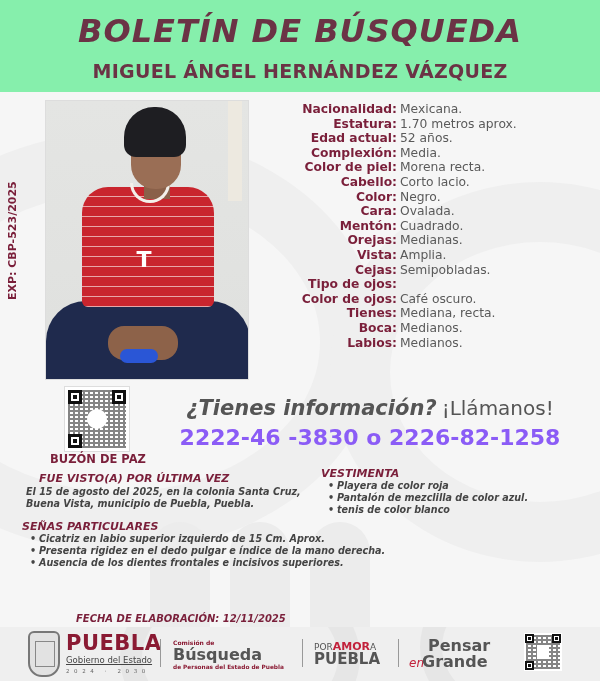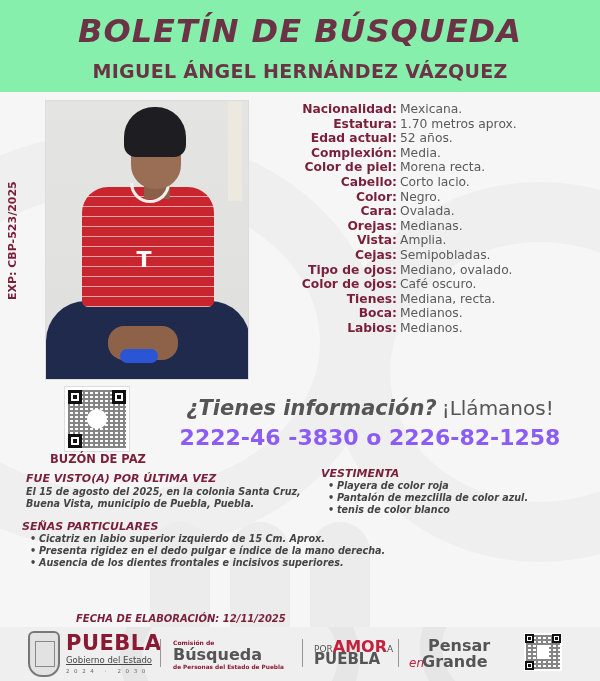--- a/index.html
+++ b/index.html
@@ -67,21 +67,21 @@
   .escudo { position: absolute; left: 28px; top: 4px; width: 32px; height: 46px; border: 2px solid #777; border-radius: 6px 6px 14px 14px; background: #e2e2e2; }
   .escudo::before { content: ""; position: absolute; left: 5px; top: 8px; width: 18px; height: 24px; border: 1px solid #888; }
   .puebla-main { position: absolute; left: 66px; top: 6px; font-weight: bold; font-size: 21px; color: #8a1a33; line-height: 21px; letter-spacing: 0.5px; }
   .puebla-sub { position: absolute; left: 66px; top: 28px; font-size: 8.5px; color: #444; text-decoration: underline; }
   .puebla-years { position: absolute; left: 66px; top: 41px; font-size: 5.5px; color: #666; letter-spacing: 4.6px; }
   .sep { position: absolute; top: 12px; width: 1px; height: 28px; background: #999; }
   .comision-pre { position: absolute; left: 173px; top: 12px; font-size: 6px; font-weight: bold; color: #8a1a33; }
   .comision-main { position: absolute; left: 173px; top: 20px; font-weight: bold; font-size: 16px; color: #555; line-height: 16px; }
   .comision-sub { position: absolute; left: 173px; top: 37px; font-size: 5.8px; font-weight: bold; color: #8a1a33; white-space: nowrap; }
   .poramor-top { position: absolute; left: 314px; top: 15px; font-size: 9px; color: #555; white-space: nowrap; line-height: 10px; }
-  .poramor-top b { color: #c2213b; font-size: 16px; }
+  .poramor-top b { color: #c2213b; font-size: 11px; }
   .poramor-bot { position: absolute; left: 314px; top: 25px; font-weight: bold; font-size: 15px; color: #555; line-height: 15px; }
   .pensar-top { position: absolute; left: 428px; top: 11px; font-weight: bold; font-size: 16px; color: #555; line-height: 16px; }
   .pensar-en { position: absolute; left: 409px; top: 30px; font-style: italic; font-size: 12px; color: #c2213b; line-height: 12px; }
   .pensar-bot { position: absolute; left: 422px; top: 27px; font-weight: bold; font-size: 16px; color: #555; line-height: 16px; }
   .qr-footer { left: 524px; top: 6px; width: 38px; height: 38px; }
   .qr-footer .qr-finder { width: 9px; height: 9px; border-width: 2px; }
   .qr-footer .qr-finder::after { left: 1px; top: 1px; width: 3px; height: 3px; }
 </style>
 </head>
 <body>
@@ -144,34 +144,37 @@
       </div>
     <div class="detail-row">
         <span class="detail-label">Color:</span>
         <span class="detail-value">Negro.</span>
       </div>
     <div class="detail-row">
         <span class="detail-label">Cara:</span>
         <span class="detail-value">Ovalada.</span>
       </div>
     <div class="detail-row">
+        <span class="detail-label">Mentón:</span>
+        <span class="detail-value">Cuadrado.</span>
+      </div>
+    <div class="detail-row">
         <span class="detail-label">Orejas:</span>
         <span class="detail-value">Medianas.</span>
       </div>
     <div class="detail-row">
         <span class="detail-label">Vista:</span>
         <span class="detail-value">Amplia.</span>
       </div>
     <div class="detail-row">
         <span class="detail-label">Cejas:</span>
         <span class="detail-value">Semipobladas.</span>
       </div>
     <div class="detail-row">
         <span class="detail-label">Tipo de ojos:</span>
-        <span class="detail-value">Mediano, ovalado.</span>
       </div>
     <div class="detail-row">
         <span class="detail-label">Color de ojos:</span>
         <span class="detail-value">Café oscuro.</span>
       </div>
     <div class="detail-row">
         <span class="detail-label">Tienes:</span>
         <span class="detail-value">Mediana, recta.</span>
       </div>
     <div class="detail-row">
@@ -192,21 +195,21 @@
     <div class="qr-finder" style="left:3px;bottom:3px;"></div>
   </div>
   <div class="buzon">BUZÓN DE PAZ</div>
 
   <div class="cta">
     <span class="cta-q">¿Tienes información?</span>
     <span class="cta-call">¡Llámanos!</span>
   </div>
   <div class="phones">2222-46 -3830 o 2226-82-1258</div>
 
-  <div class="section-title" style="left:26px;top:472px;">FUE VISTO(A) POR ÚLTIMA VEZ</div>
+  <div class="section-title" style="left:39px;top:472px;">FUE VISTO(A) POR ÚLTIMA VEZ</div>
   <div class="section-text" style="left:26px;top:486px;width:290px;">El  15 de agosto del 2025, en la colonia Santa Cruz, Buena Vista, municipio de Puebla, Puebla.</div>
 
   <div class="section-title" style="left:321px;top:467px;">VESTIMENTA</div>
   <ul class="bullets" style="left:325px;top:480px;">
     <li>Playera de color roja</li>
     <li>Pantalón de mezclilla de color azul.</li>
     <li>tenis de color blanco</li>
   </ul>
 
   <div class="section-title" style="left:22px;top:520px;">SEÑAS PARTICULARES</div>

